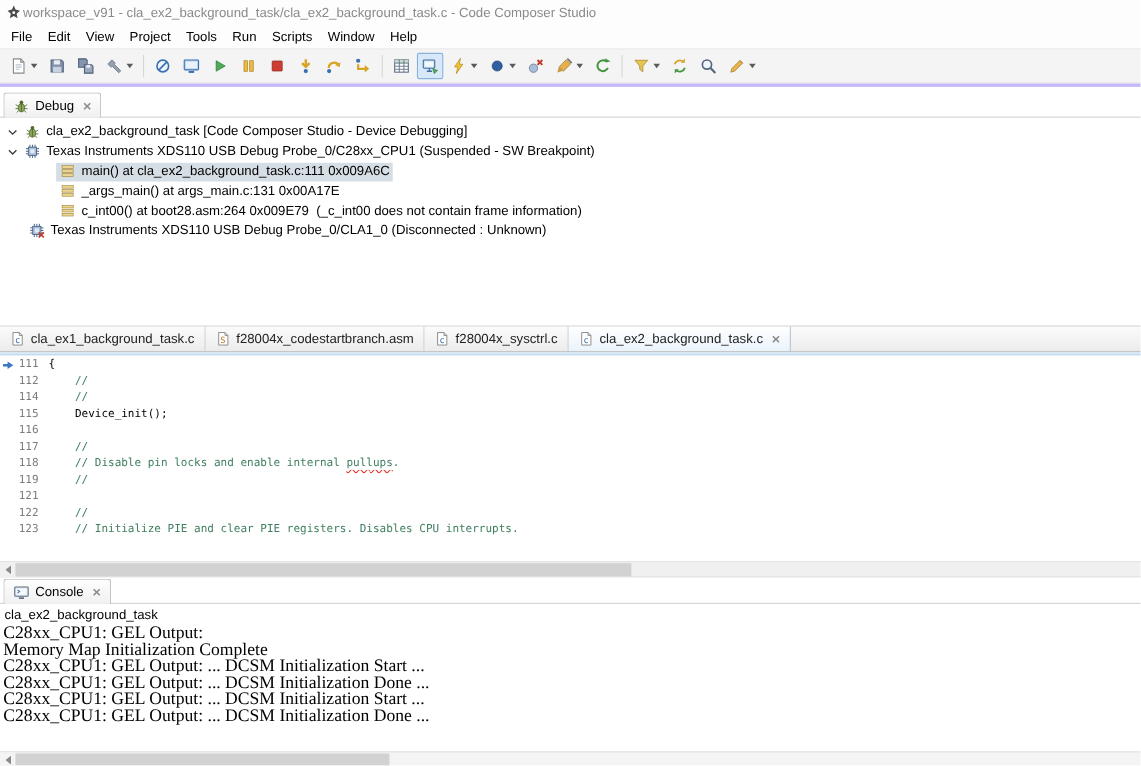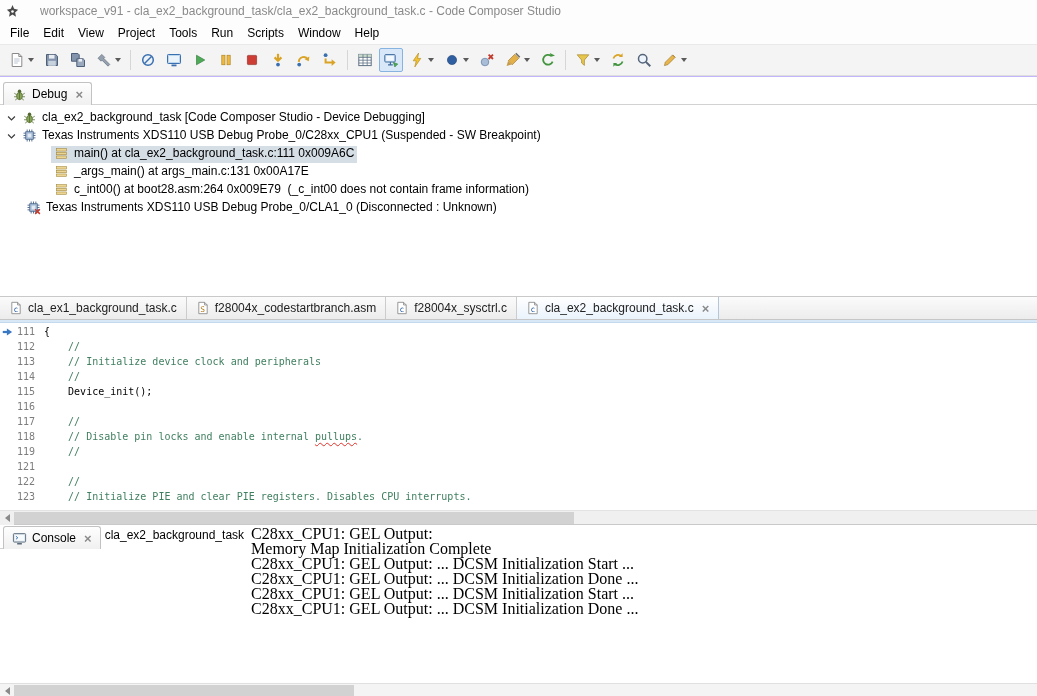--- a/index.html
+++ b/index.html
@@ -1,19 +1,19 @@
 <!DOCTYPE html>
 <html><head>
 <meta charset="utf-8">
 <style>
   *{box-sizing:border-box;margin:0;padding:0}
   html,body{width:1037px;height:696px;overflow:hidden}
   body{font-family:"Liberation Sans",sans-serif;font-size:12px;background:#fff;color:#000}
 
-  .titlebar{height:22px;display:flex;align-items:center;gap:20px;padding:0 5px;background:#fdfdfd}
+  .titlebar{height:22px;display:flex;align-items:center;gap:1px;padding:0 5px;background:#fdfdfd}
   .titlebar .icon svg{width:15px;height:15px}
   .title-text{color:#8a8a8a}
 
   .menubar{height:22px;display:flex;align-items:center;background:#fdfdfd;padding:0 3px}
   .menu-item{padding:3px 7px;cursor:default}
 
   .toolbar{height:32px;display:flex;align-items:center;background:#f4f4f4;border-top:1px solid #e9e9e9;border-bottom:1px solid #dedede;padding:0 4px}
   .tb-btn{display:inline-flex;align-items:center;height:24px;padding:0 3px;border:1px solid transparent;border-radius:2px;margin:0 1px}
   .tb-btn.pressed{background:#d9e8f8;border-color:#86b3e0}
   .icon{display:inline-flex}
@@ -21,21 +21,21 @@
   .dd{width:0;height:0;border-left:3px solid transparent;border-right:3px solid transparent;border-top:4px solid #5a5a5a;margin-left:3px}
   .tb-sep{width:1px;height:20px;background:#d6d6d6;margin:0 4px}
 
   .view-tabbar{display:flex;align-items:flex-end;background:#fff;border-bottom:1px solid #d2d2d2;padding-left:3px}
   .debug-tabbar{height:28px}
   .console-tabbar{height:24px}
   .view-tab{display:inline-flex;align-items:center;gap:5px;height:23px;padding:0 8px;background:linear-gradient(#fefefe,#f0f0f0);border:1px solid #c2c2c2;border-bottom:none;border-radius:3px 3px 0 0;margin-bottom:-1px}
   .view-tab .icon svg{width:15px;height:15px}
   .tab-close{color:#8a8a8a;font-size:13px;font-weight:bold;line-height:1;margin-left:3px}
 
-  .debug-panel{height:220px;border-top:1px solid #c4b5fd;display:flex;flex-direction:column;background:#fff}
+  .debug-panel{height:220px;border-top:3px solid #c4b5fd;display:flex;flex-direction:column;background:#fff}
   .tree{flex:1;padding-top:4px;overflow:hidden}
   .tree-row{display:flex;align-items:center;height:18px;white-space:nowrap}
   .chev{width:15px;height:15px;display:inline-flex;align-items:center;justify-content:center;flex:none}
   .chev svg{width:13px;height:13px}
   .row-content{display:inline-flex;align-items:flex-start;gap:5px;height:17px;padding:0 3px}
   .tree-row.selected .row-content{background:#d5dde5}
   .tree-row .icon svg{width:15px;height:15px}
   .tree-label{white-space:pre}
 
   .editor-panel{height:228px;border-top:1px solid #c9c9c9;display:flex;flex-direction:column;background:#fff}
@@ -51,21 +51,21 @@
   .lnum{width:28px;flex:none;text-align:right;color:#7d7d7d;padding-right:9px}
   .ctext{color:#000}
   .ctext.comment{color:#3f7f5f}
   .squiggle{text-decoration:underline wavy #e0342c;text-decoration-thickness:1px;text-underline-offset:2px}
 
   .hscroll{height:14px;background:#f0f0f0;position:relative;flex:none;border-top:1px solid #e3e3e3}
   .hs-arrow{position:absolute;left:0;top:0;width:14px;height:14px;display:flex;align-items:center;justify-content:center;background:#f0f0f0}
   .hs-arrow::before{content:"";border-top:4px solid transparent;border-bottom:4px solid transparent;border-right:5px solid #8a8a8a}
   .hs-thumb{position:absolute;top:1px;height:12px;background:#d2d2d2}
 
-  .console-panel{height:159px;border-top:1px solid #c9c9c9;display:flex;flex-direction:row;background:#fff}
+  .console-panel{height:159px;border-top:1px solid #c9c9c9;display:flex;flex-direction:column;background:#fff}
   .console-title{padding:3px 4px 1px;flex:none}
   .console-output{font-family:Liberation Serif, serif;font-size:16px;line-height:15px;padding:1px 3px;flex:1;overflow:hidden}
 
   .window-hscroll{height:13px;background:#f4f4f4;border-top:1px solid #e0e0e0;position:relative}
   .window-hscroll .hs-arrow{height:13px;background:#f4f4f4}
   .window-hscroll .hs-thumb{height:11px}
 </style>
 </head>
 <body>
 
@@ -444,21 +444,20 @@
         <span class="tab-close">×</span>
       </div>
     </div>
   <div class="tab-underline"></div>
   <div class="code-area" id="code-lines">
       <div class="code-line"><span class="cmargin"><svg viewBox="0 0 16 16" xmlns="http://www.w3.org/2000/svg">
             <path d="M1 8h6.5" stroke="#3b78c4" stroke-width="3"></path>
             <path d="M6.5 3.4L13.5 8l-7 4.6z" fill="#3b78c4"></path>
           </svg></span><span class="lnum">111</span><span class="ctext code">{</span></div>
       <div class="code-line"><span class="cmargin"></span><span class="lnum">112</span><span class="ctext comment">    //</span></div>
-      <div class="code-line"><span class="cmargin"></span><span class="lnum">113</span><span class="ctext comment">    // Initialize device clock and peripherals</span></div>
       <div class="code-line"><span class="cmargin"></span><span class="lnum">114</span><span class="ctext comment">    //</span></div>
       <div class="code-line"><span class="cmargin"></span><span class="lnum">115</span><span class="ctext code">    Device_init();</span></div>
       <div class="code-line"><span class="cmargin"></span><span class="lnum">116</span><span class="ctext code"></span></div>
       <div class="code-line"><span class="cmargin"></span><span class="lnum">117</span><span class="ctext comment">    //</span></div>
       <div class="code-line"><span class="cmargin"></span><span class="lnum">118</span><span class="ctext comment">    // Disable pin locks and enable internal <span class="squiggle">pullups</span>.</span></div>
       <div class="code-line"><span class="cmargin"></span><span class="lnum">119</span><span class="ctext comment">    //</span></div>
       <div class="code-line"><span class="cmargin"></span><span class="lnum">121</span><span class="ctext code"></span></div>
       <div class="code-line"><span class="cmargin"></span><span class="lnum">122</span><span class="ctext comment">    //</span></div>
       <div class="code-line"><span class="cmargin"></span><span class="lnum">123</span><span class="ctext comment">    // Initialize PIE and clear PIE registers. Disables CPU interrupts.</span></div>
     </div>

